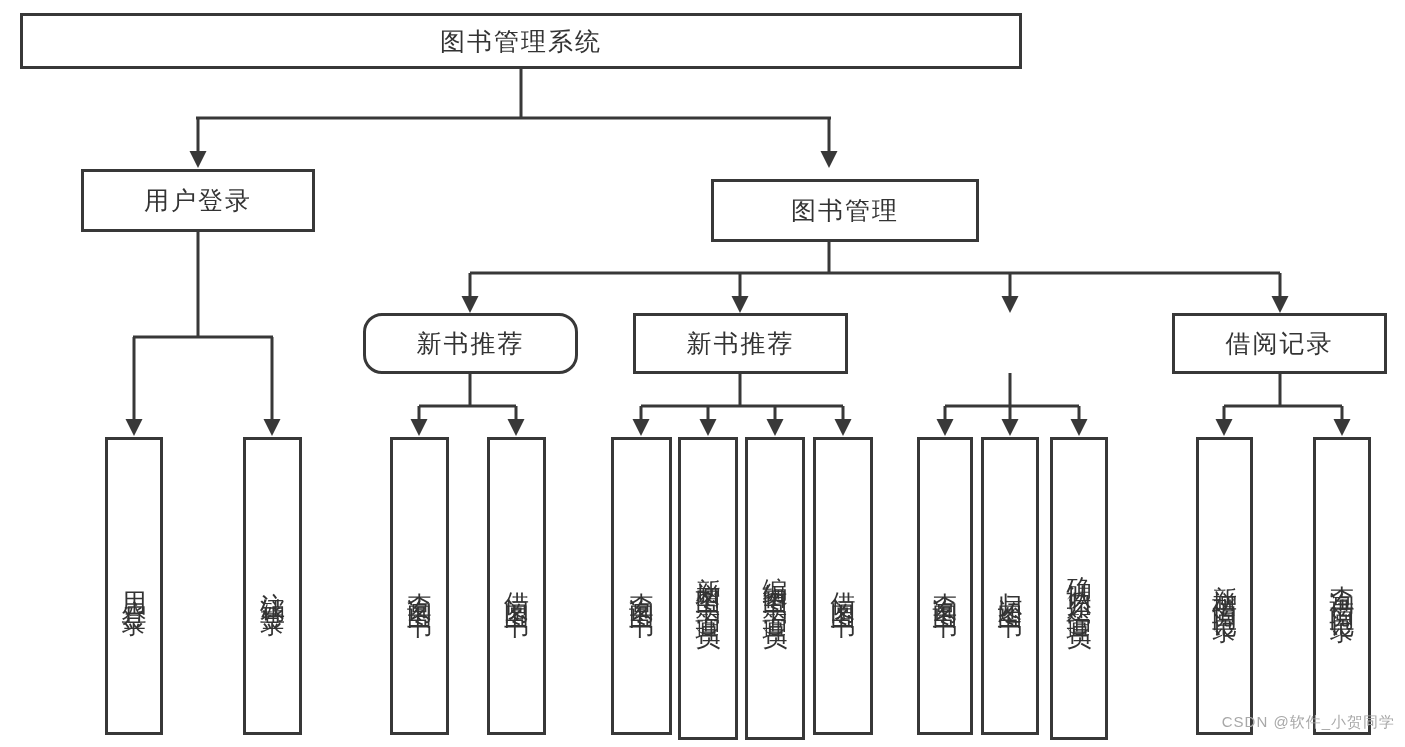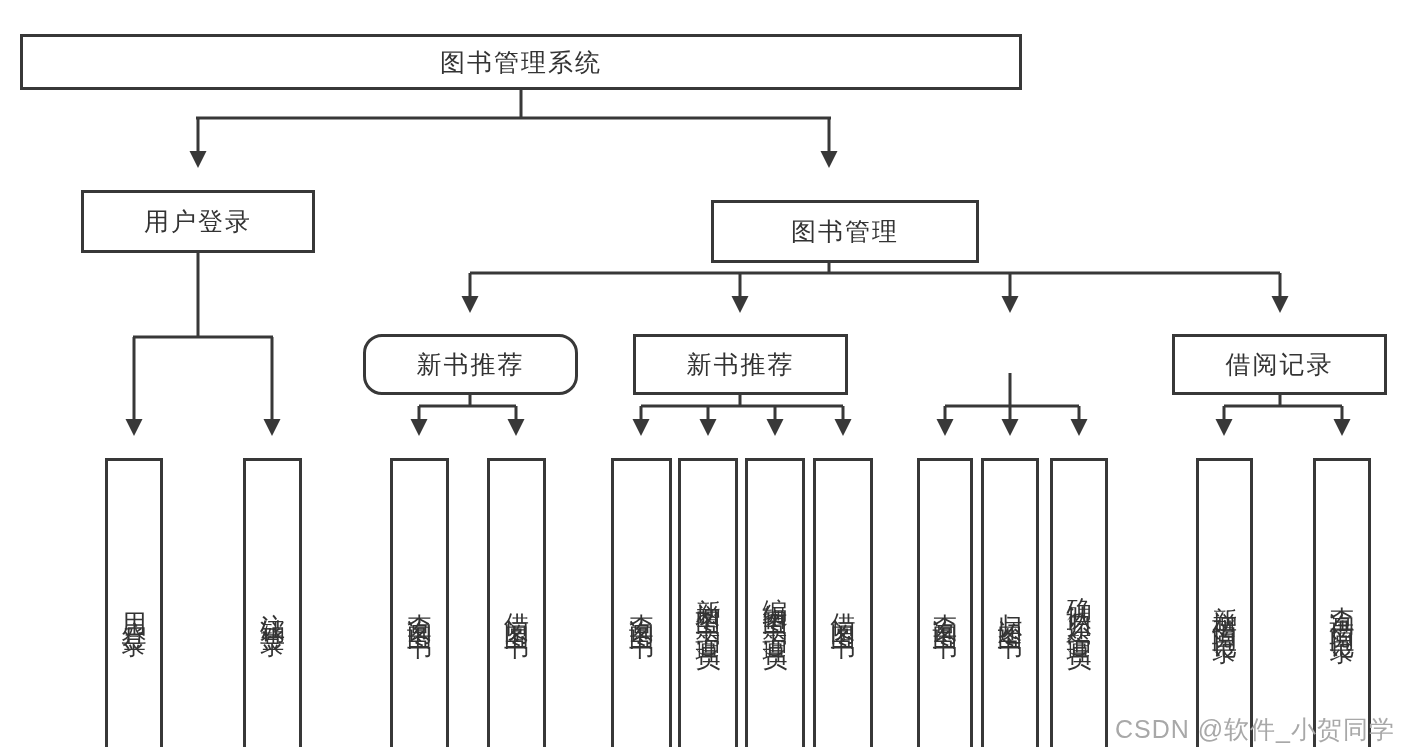--- a/index.html
+++ b/index.html
@@ -19,21 +19,20 @@
   }
   .wires{position:absolute;left:0;top:0;width:1405px;height:747px;pointer-events:none;}
   .box{
     position:absolute;
     box-sizing:border-box;
     background:var(--box-bg);
     border:3px solid var(--line);
     color:var(--text);
     display:flex;align-items:center;justify-content:center;
     line-height:1;
-    margin-top:21px;
   }
   .hnode{font-size:25px;letter-spacing:2px;}
   .root{left:20px;top:13px;width:1002px;height:56px;}
   .n-user-login{left:81px;top:169px;width:234px;height:63px;}
   .n-book-mgmt{left:711px;top:179px;width:268px;height:63px;}
   .lvl3{top:313px;height:61px;}
   .n-new-rec{left:363px;width:215px;border-radius:19px;}
   .n-book-borrow{left:633px;width:215px;}
   .n-cur-borrow{left:903px;width:215px;}
   .n-borrow-rec{left:1172px;width:215px;}
@@ -55,21 +54,21 @@
   .lf8{left:813px;width:60px;}
   .lf9{left:917px;width:56px;}
   .lf10{left:981px;width:58px;}
   .lf11{left:1050px;width:58px;}
   .lf12{left:1196px;width:57px;}
   .lf13{left:1313px;width:58px;}
   .watermark{
     position:absolute;
     right:10px;top:713px;
     color:var(--watermark);
-    font-size:25px;
+    font-size:15px;
     letter-spacing:1px;
     white-space:nowrap;
   }
 </style>
 </head>
 <body>
 
 <div class="canvas">
 
   <svg class="wires" viewBox="0 0 1405 747" xmlns="http://www.w3.org/2000/svg">

